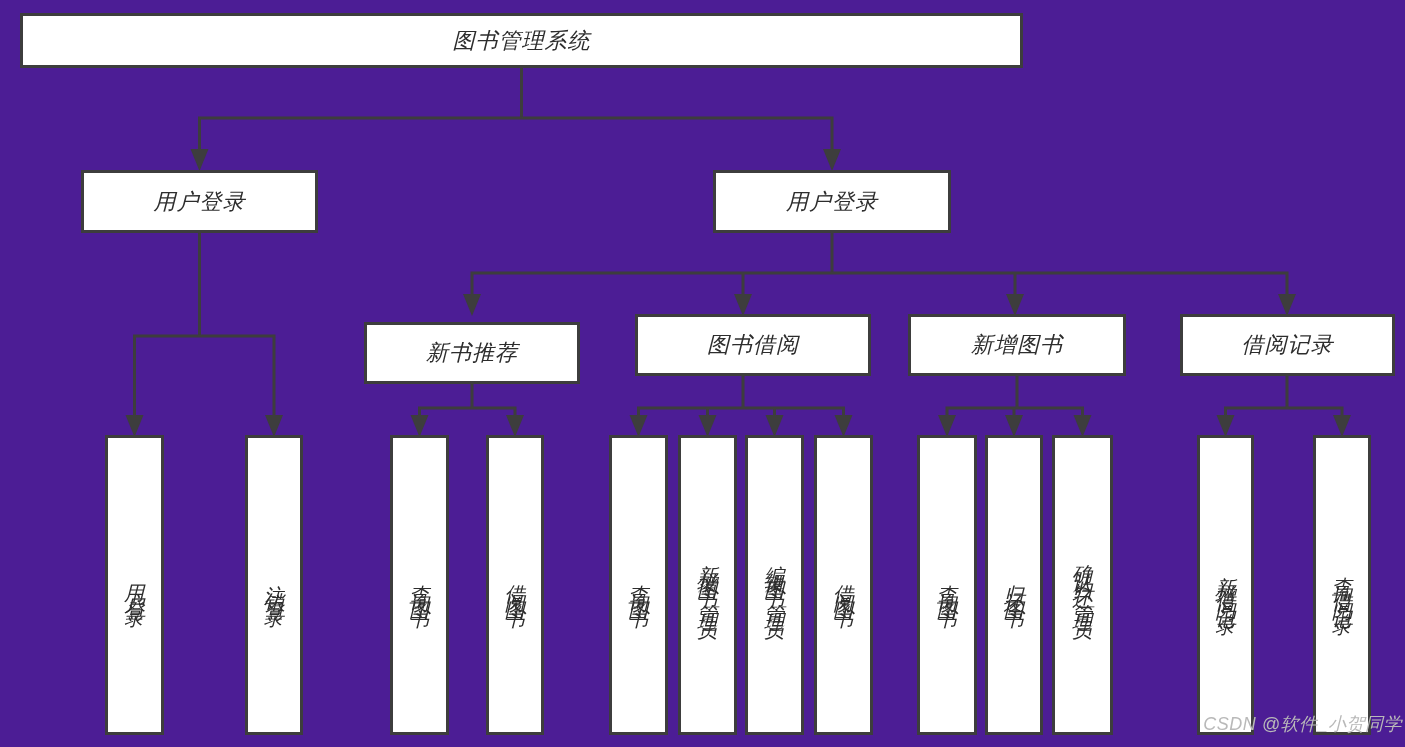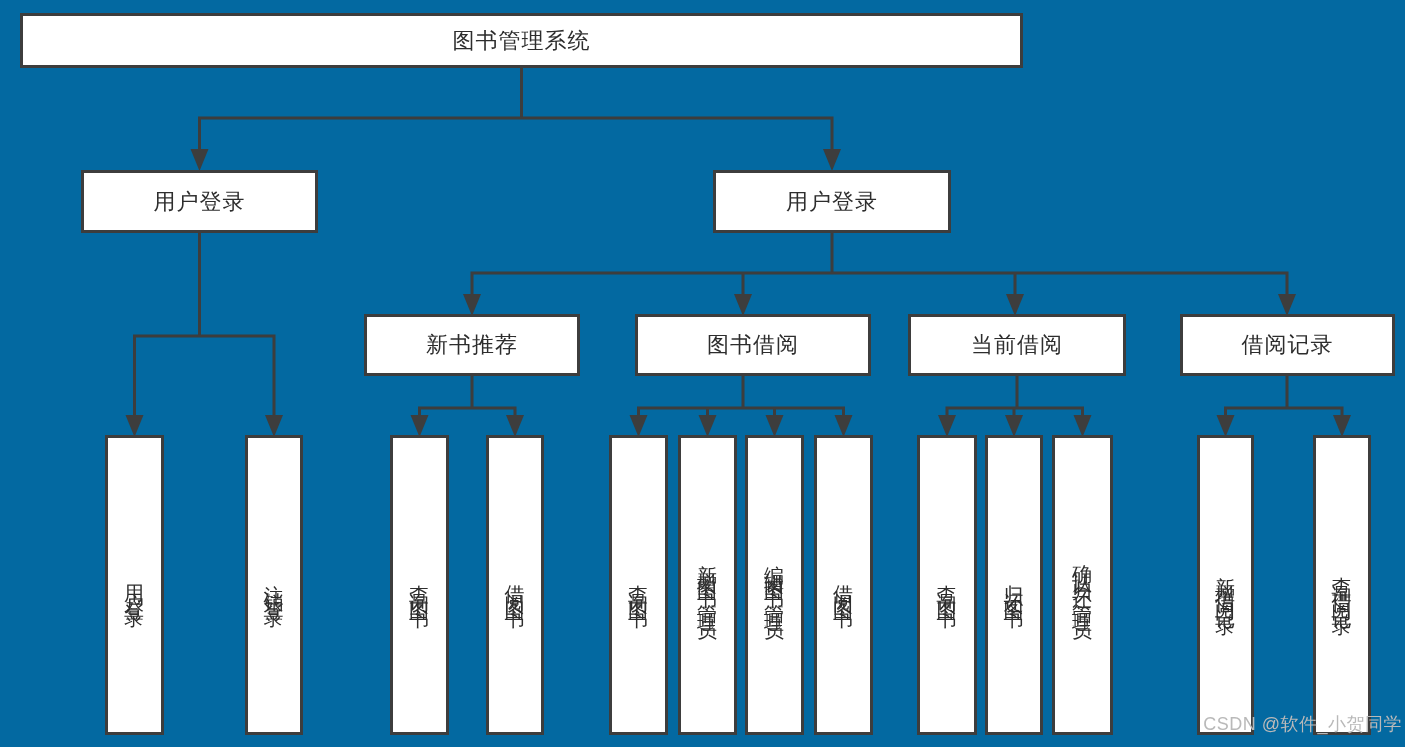--- a/index.html
+++ b/index.html
@@ -3,22 +3,23 @@
 <meta charset="utf-8">
 <style>
   * { margin: 0; padding: 0; box-sizing: border-box; }
   html, body { background: #ffffff; }
   body { font-family: "Liberation Sans", "DejaVu Sans", sans-serif; }
 
   .canvas {
     position: relative;
     width: 1405px;
     height: 747px;
-    background: #0369a1;
+    background: #4c1d95;
     overflow: hidden;
+    font-style: italic;
   }
 
   svg.wires {
     position: absolute;
     left: 0; top: 0;
     width: 1405px; height: 747px;
   }
 
   .box {
     position: absolute;
@@ -108,28 +109,28 @@
     <span class="hlabel">图书管理系统</span>
   </div>
 
   <div class="box" style="left:81px; top:170px; width:237px; height:63px;">
     <span class="hlabel">用户登录</span>
   </div>
   <div class="box" style="left:713px; top:170px; width:238px; height:63px;">
     <span class="hlabel">用户登录</span>
   </div>
 
-  <div class="box" style="left:364px; top:314px; width:216px; height:62px;">
+  <div class="box" style="left:364px; top:322px; width:216px; height:62px;">
     <span class="hlabel">新书推荐</span>
   </div>
   <div class="box" style="left:635px; top:314px; width:236px; height:62px;">
     <span class="hlabel">图书借阅</span>
   </div>
   <div class="box" style="left:908px; top:314px; width:218px; height:62px;">
-    <span class="hlabel">当前借阅</span>
+    <span class="hlabel">新增图书</span>
   </div>
   <div class="box" style="left:1180px; top:314px; width:215px; height:62px;">
     <span class="hlabel">借阅记录</span>
   </div>
 
   <div class="box" style="left:105px; top:435px; width:59px; height:300px;">
     <span class="vlabel">用户登录</span>
   </div>
   <div class="box" style="left:245px; top:435px; width:58px; height:300px;">
     <span class="vlabel">注销登录</span>

